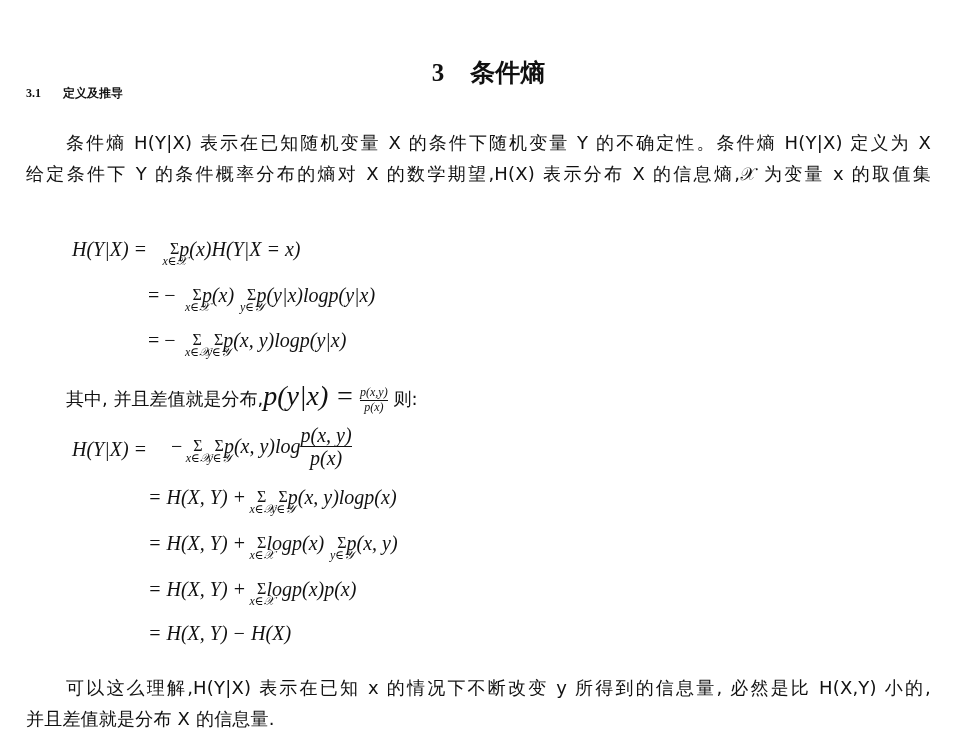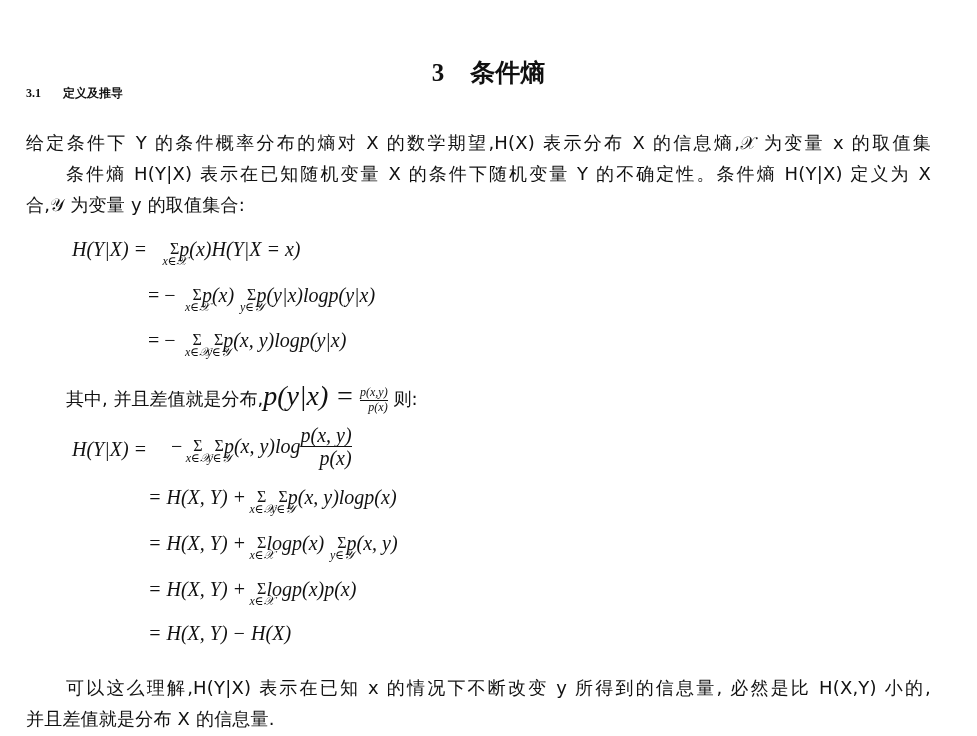--- a/index.html
+++ b/index.html
@@ -32,40 +32,39 @@
     display: inline-block; position: relative; text-align: center; vertical-align: baseline;
     font-style: normal;
   }
   .sum .sig { font-family: "Liberation Serif", serif; font-size: 16px; font-style: normal; position: relative; top: -2px; }
   .sum .sub {
     position: absolute; left: 50%; transform: translateX(-50%); top: 16px;
     font-size: 12px; font-style: italic; white-space: nowrap; text-align: center;
   }
   .eqline { font-size: 20px; }
   .frac { display: inline-block; vertical-align: middle; text-align: center; }
-  .frac .n, .frac .d { display: block; line-height: 1.1; text-align: right; }
+  .frac .n, .frac .d { display: block; line-height: 1.1; }
   .frac .bar { display: block; border-top: 1px solid #111; }
   .frac.small { font-size: 12px; }
   .frac.big { font-size: 20px; }
 </style>
 </head>
 <body>
 
 <div class="abs section-title">
   <span class="num">3</span><span>条件熵</span>
 </div>
 
 <div class="abs subsection-title">
   <span class="num">3.1</span><span>定义及推导</span>
 </div>
 
 <div class="abs para" style="top:127px;">
+  <span class="line justify" style="padding-left:40px;">条件熵 H(Y|X) 表示在已知随机变量 X 的条件下随机变量 Y 的不确定性。条件熵 H(Y|X) 定义为 X</span>
   <span class="line justify">给定条件下 Y 的条件概率分布的熵对 X 的数学期望,H(X) 表示分布 X 的信息熵,𝒳 为变量 x 的取值集</span>
-  <span class="line justify" style="padding-left:40px;">条件熵 H(Y|X) 表示在已知随机变量 X 的条件下随机变量 Y 的不确定性。条件熵 H(Y|X) 定义为 X</span>
-  <span class="line">合,𝒴 为变量 y 的取值集合:</span>
 </div>
 
 <div class="abs m eqline" style="left:72px; top:238px;">H(Y|X) =</div>
 
 <div class="abs m eqline" style="left:170px; top:238px;">
   <span class="sum"><span class="sig">Σ</span><span class="sub">x∈𝒳</span></span><span>p(x)H(Y|X = x)</span>
 </div>
 
 <div class="abs m eqline" style="left:148px; top:284px;">
   <span class="rm">= −</span>

